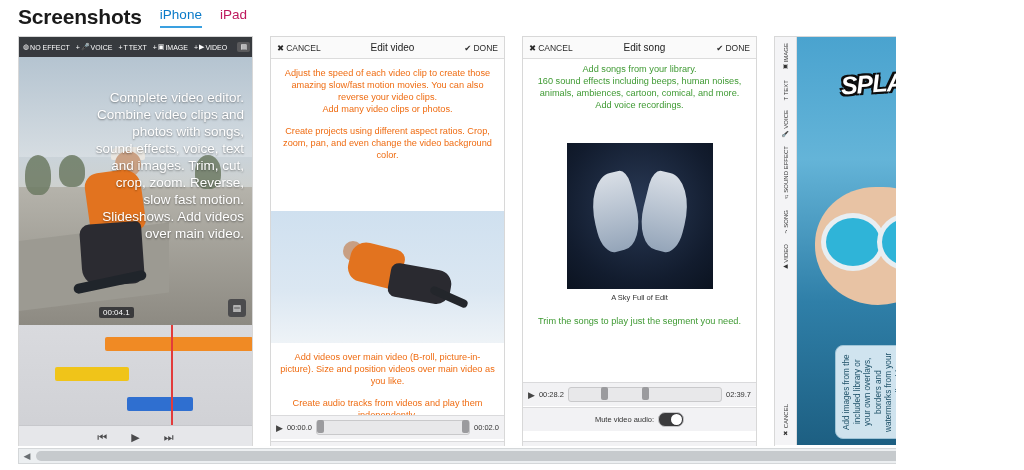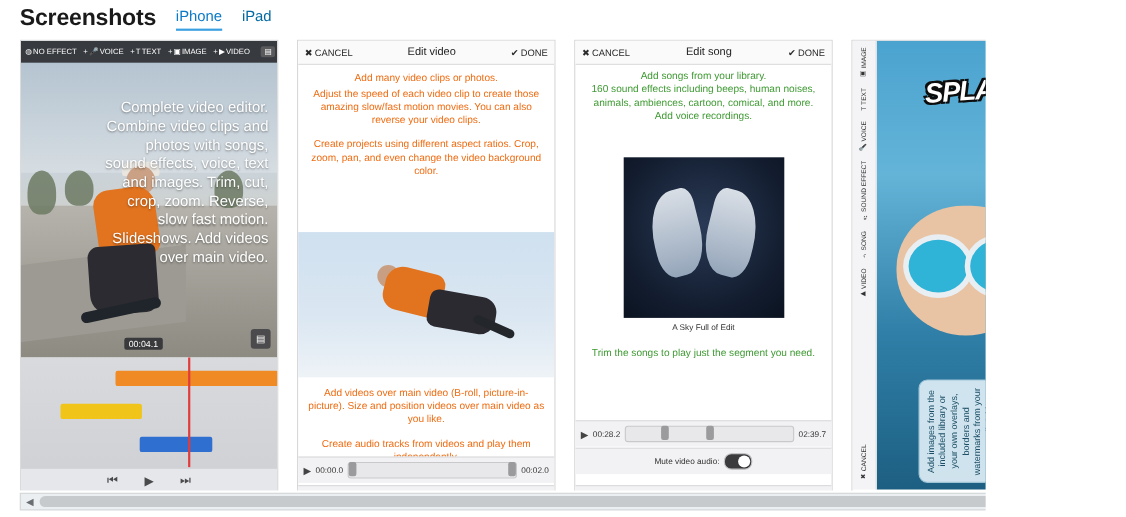--- a/index.html
+++ b/index.html
@@ -36,21 +36,21 @@
     color: #0a7ac8;
     padding-bottom: 4px;
     cursor: pointer;
   }
   .tab.active {
     color: #0a7ac8;
     border-bottom: 2px solid #3aa0e0;
     font-weight: normal;
   }
   .tab.inactive {
-    color: #0369a1;
+    color: #be185d;
     border-bottom: 2px solid transparent;
   }
   
   .strip {
     position: absolute;
     left: 18px;
     top: 36px;
     width: 988px;
     height: 410px;
     display: flex;
@@ -162,21 +162,21 @@
     background: rgba(28,28,30,.82);
     display:flex; align-items:center; color:#fff; font-size:7px;
     gap: 2px; padding: 0 2px; box-sizing: border-box;
   }
   .tb-item {
     display:flex; align-items:center; gap:1px;
     padding: 0 2px; white-space: nowrap;
   }
   .tb-plus { color:#fff; font-size:7px; }
   .s1-timestamp {
-    position:absolute; left:94px; top:270px;
+    position:absolute; left:80px; top:270px;
     background:#3a3a3c; color:#fff; font-size:8px;
     padding:1px 4px; border-radius:2px;text-align:right;
   }
   .s1-corner-btn {
     position:absolute; right:6px; top:262px;
     width:18px; height:18px; background:#4b4b4d; border-radius:3px;
     display:flex;align-items:center;justify-content:center;color:#fff;font-size:9px;
   }
   .s1-timeline {
     position:absolute; left:0; top:288px; width:233px; height:120px;
@@ -445,22 +445,22 @@
           <span>CANCEL</span>
         </div>
         <div class="mid">Edit video</div>
         <div class="nav-side">
           <span>✔</span>
           <span>DONE</span>
         </div>
       </div>
 
       <div style="position:absolute;left:8px;top:28px;width:217px;">
+        <div class="orange-copy" style="margin-top:2px;">Adjust the speed of each video clip to create those amazing slow/fast motion movies. You can also reverse your video clips.</div>
         <div class="orange-copy">Add many video clips or photos.</div>
-        <div class="orange-copy" style="margin-top:2px;">Adjust the speed of each video clip to create those amazing slow/fast motion movies. You can also reverse your video clips.</div>
         <div class="orange-copy" style="margin-top:10px;">Create projects using different aspect ratios. Crop, zoom, pan, and even change the video background color.</div>
       </div>
 
       <div class="s2-photo">
         <div class="s2-fig">
           <div class="s2-head"></div>
           <div class="s2-shirt"></div>
           <div class="s2-legs"></div>
           <div class="s2-board"></div>
         </div>

